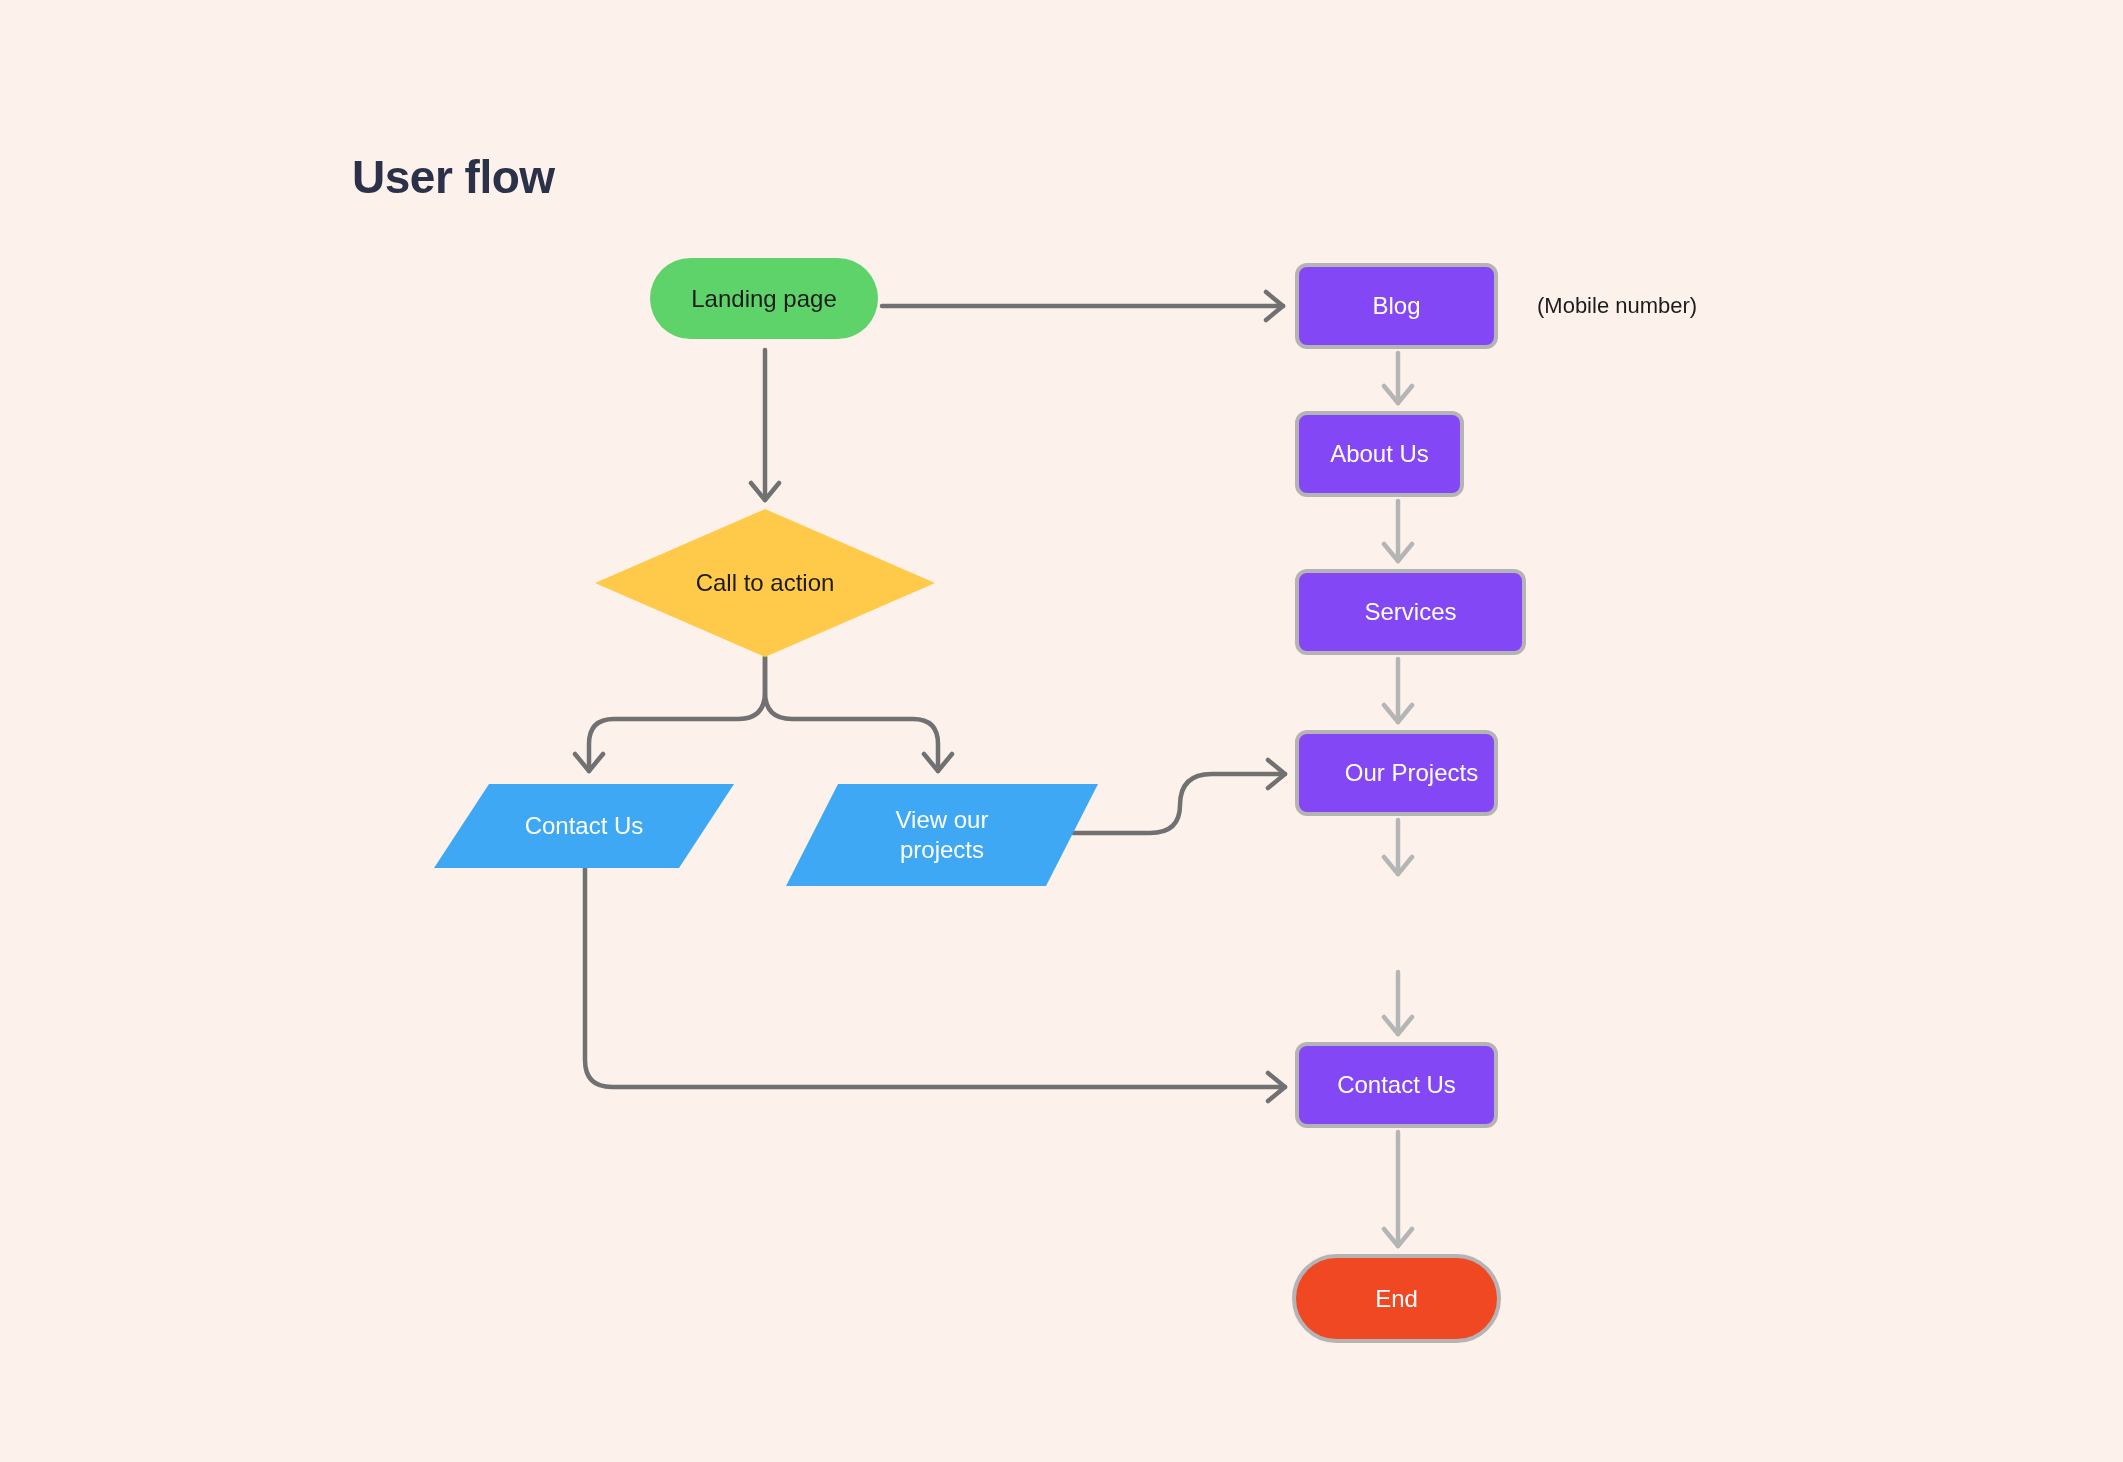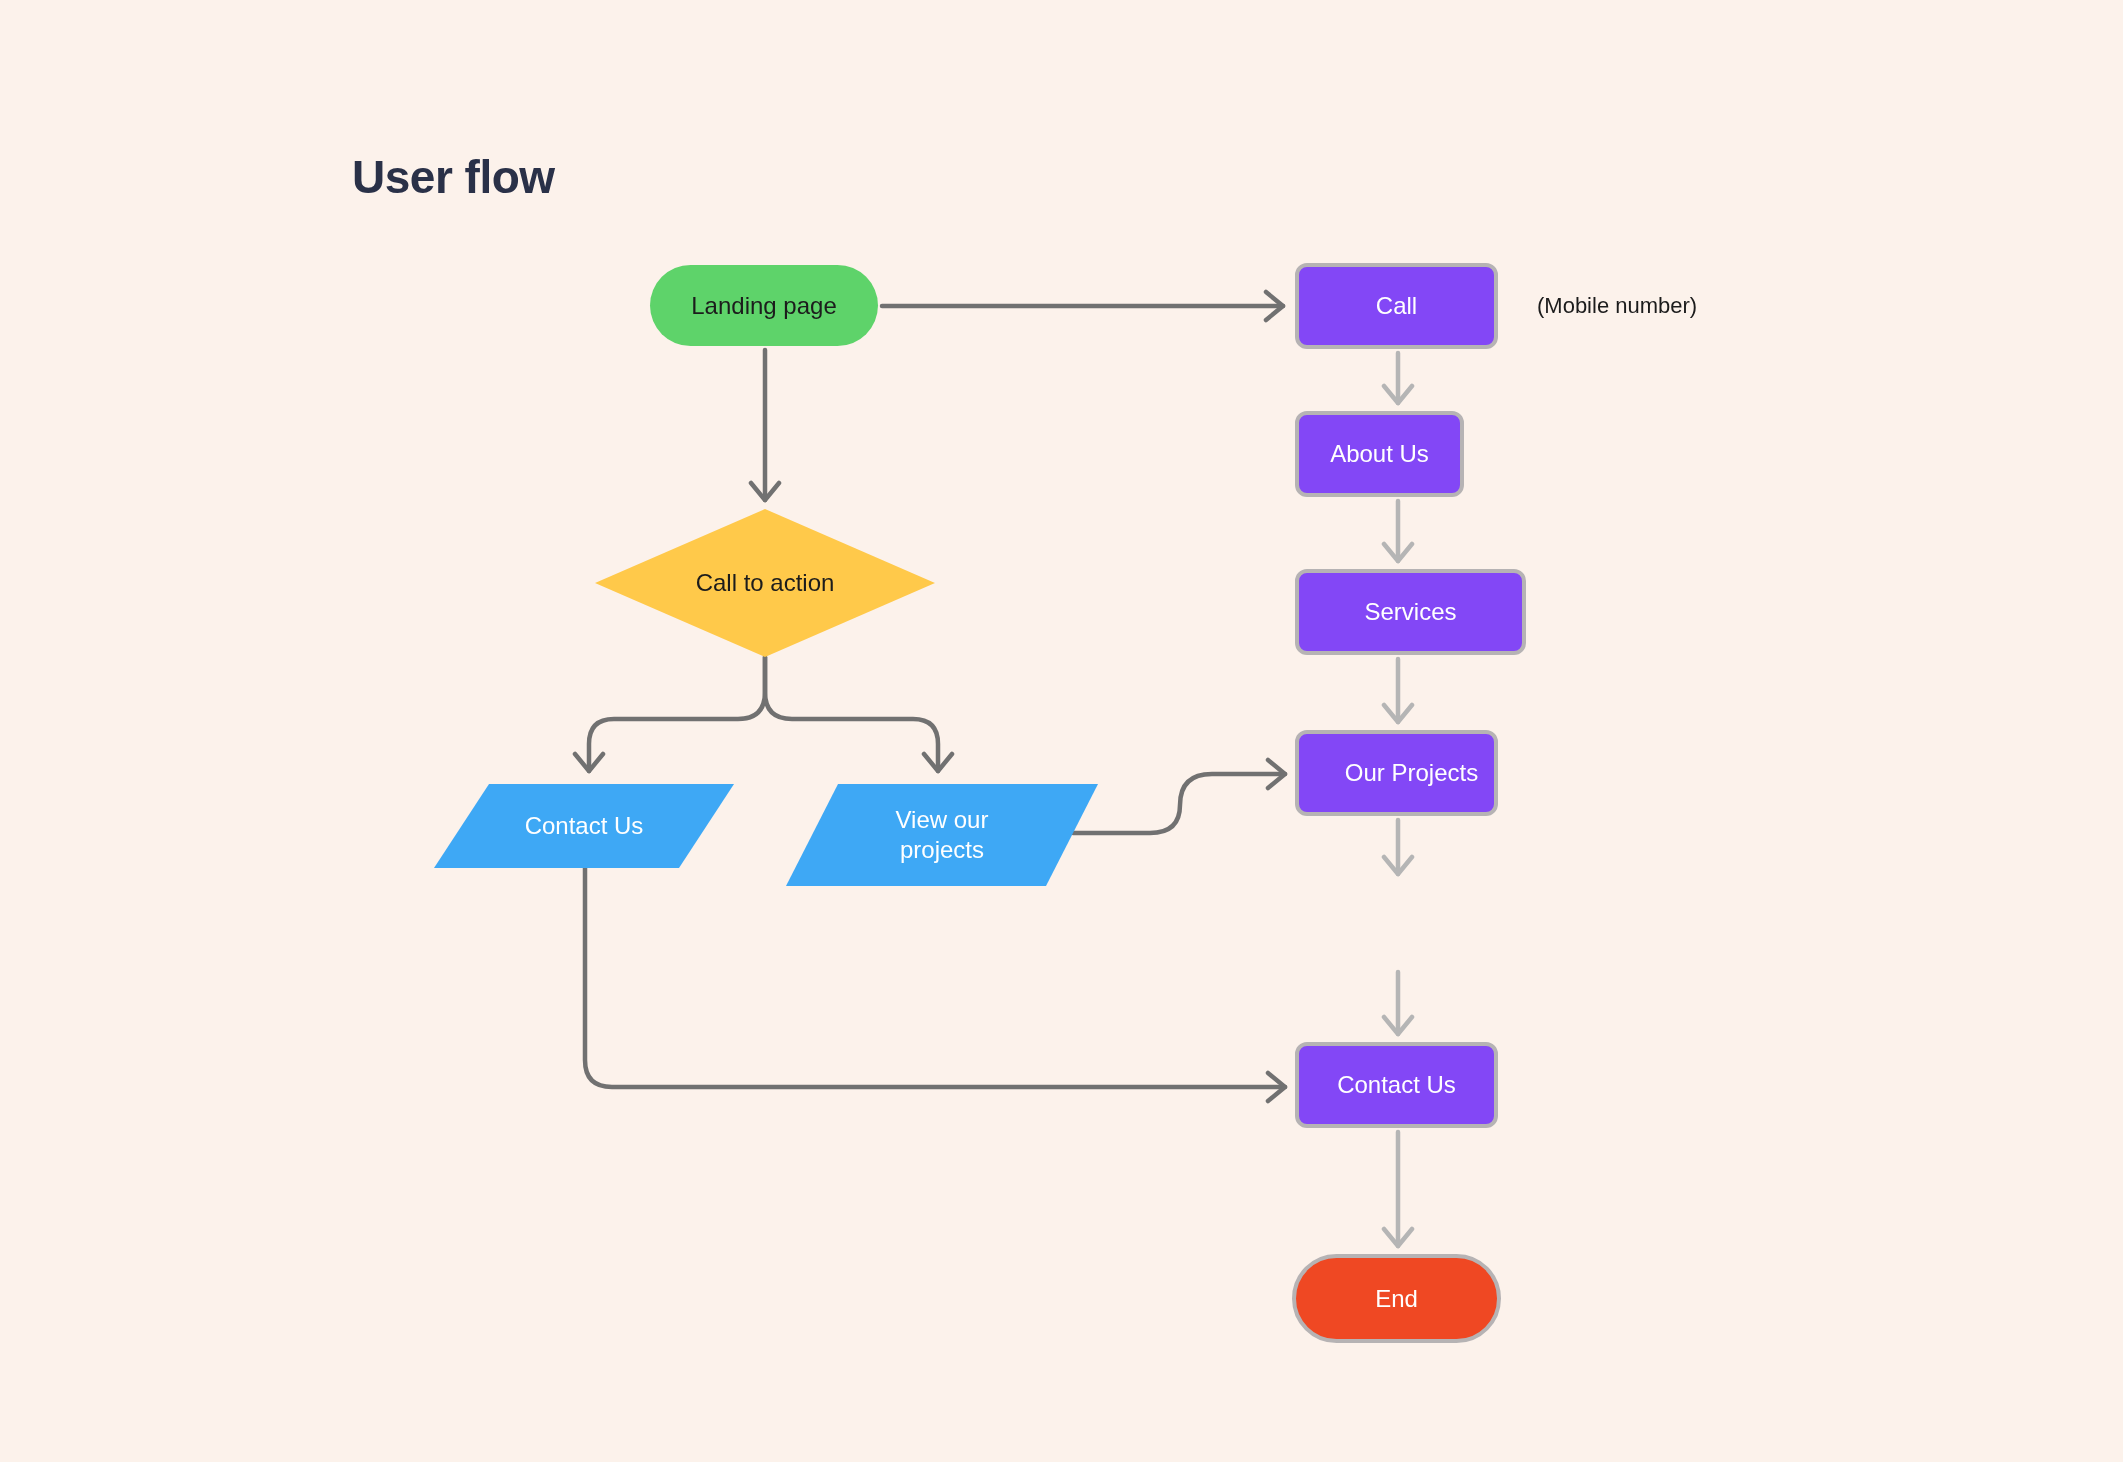--- a/index.html
+++ b/index.html
@@ -90,38 +90,38 @@
     <path class="wire wire-light" d="M 1398 353 V 403" marker-end="url(#mLight)"></path>
     <path class="wire wire-light" d="M 1398 501 V 561" marker-end="url(#mLight)"></path>
     <path class="wire wire-light" d="M 1398 659 V 722" marker-end="url(#mLight)"></path>
     <path class="wire wire-light" d="M 1398 820 V 874" marker-end="url(#mLight)"></path>
     <path class="wire wire-light" d="M 1398 972 V 1034" marker-end="url(#mLight)"></path>
     <path class="wire wire-light" d="M 1398 1132 V 1246" marker-end="url(#mLight)"></path>
   </svg>
 
   <div class="title" style="left:352px;top:150px;">User flow</div>
 
-  <div class="node pill" style="left:650px;top:265px;width:228px;height:81px;">
+  <div class="node pill" style="left:650px;top:258px;width:228px;height:81px;">
     <span class="lbl">Landing page</span>
   </div>
 
   <div class="node diamond" style="left:595px;top:509px;width:340px;height:148px;">
     <span class="lbl">Call to action</span>
   </div>
 
   <div class="node para para-contact" style="left:434px;top:784px;width:300px;height:84px;">
     <span class="lbl">Contact Us</span>
   </div>
 
   <div class="node para para-view" style="left:786px;top:784px;width:312px;height:102px;">
     <span class="lbl">View our projects</span>
   </div>
 
   <div class="node box" style="left:1295px;top:263px;width:203px;height:86px;">
-    <span class="lbl">Call</span>
+    <span class="lbl">Blog</span>
   </div>
 
   <div class="note" style="left:1537px;top:293px;">(Mobile number)</div>
 
   <div class="node box" style="left:1295px;top:411px;width:169px;height:86px;">
     <span class="lbl">About Us</span>
   </div>
 
   <div class="node box" style="left:1295px;top:569px;width:231px;height:86px;">
     <span class="lbl">Services</span>

